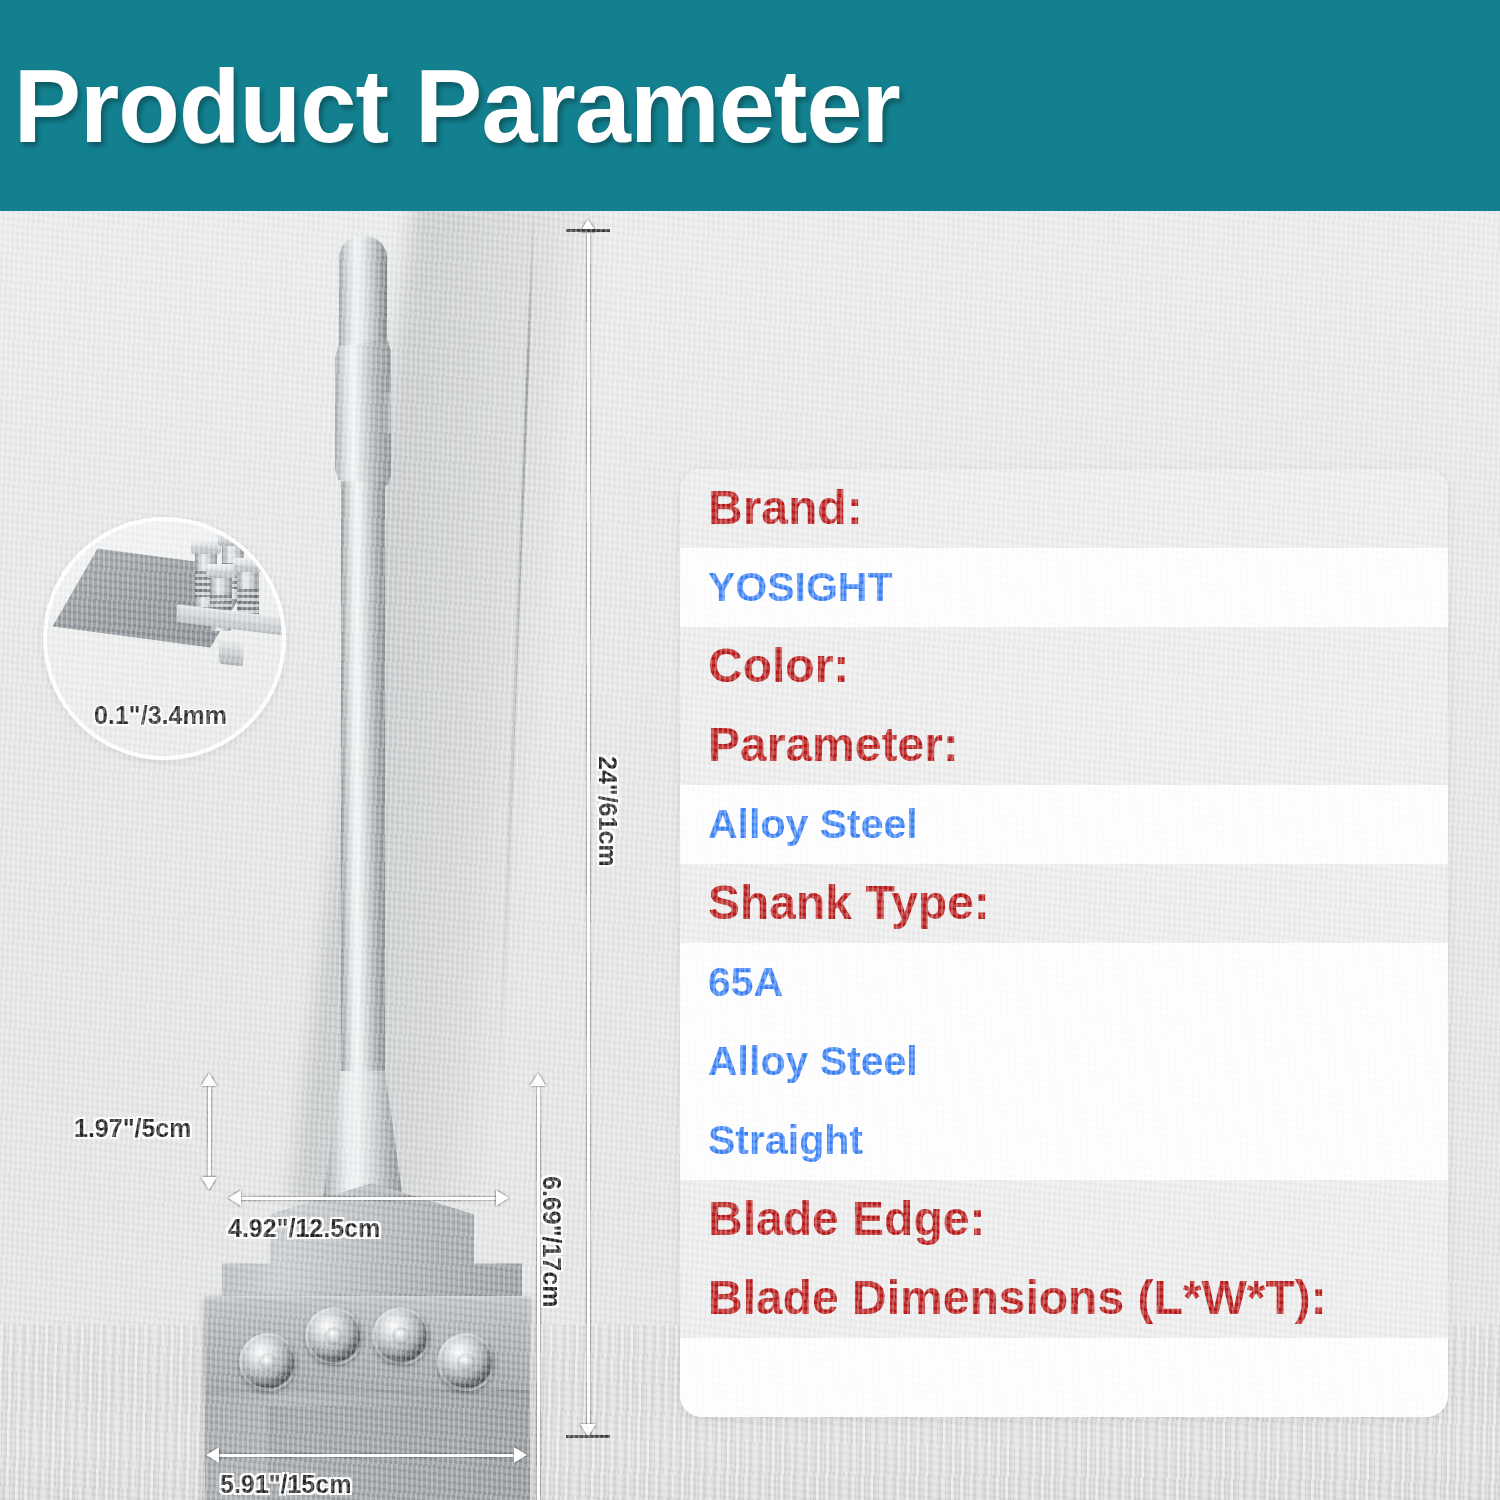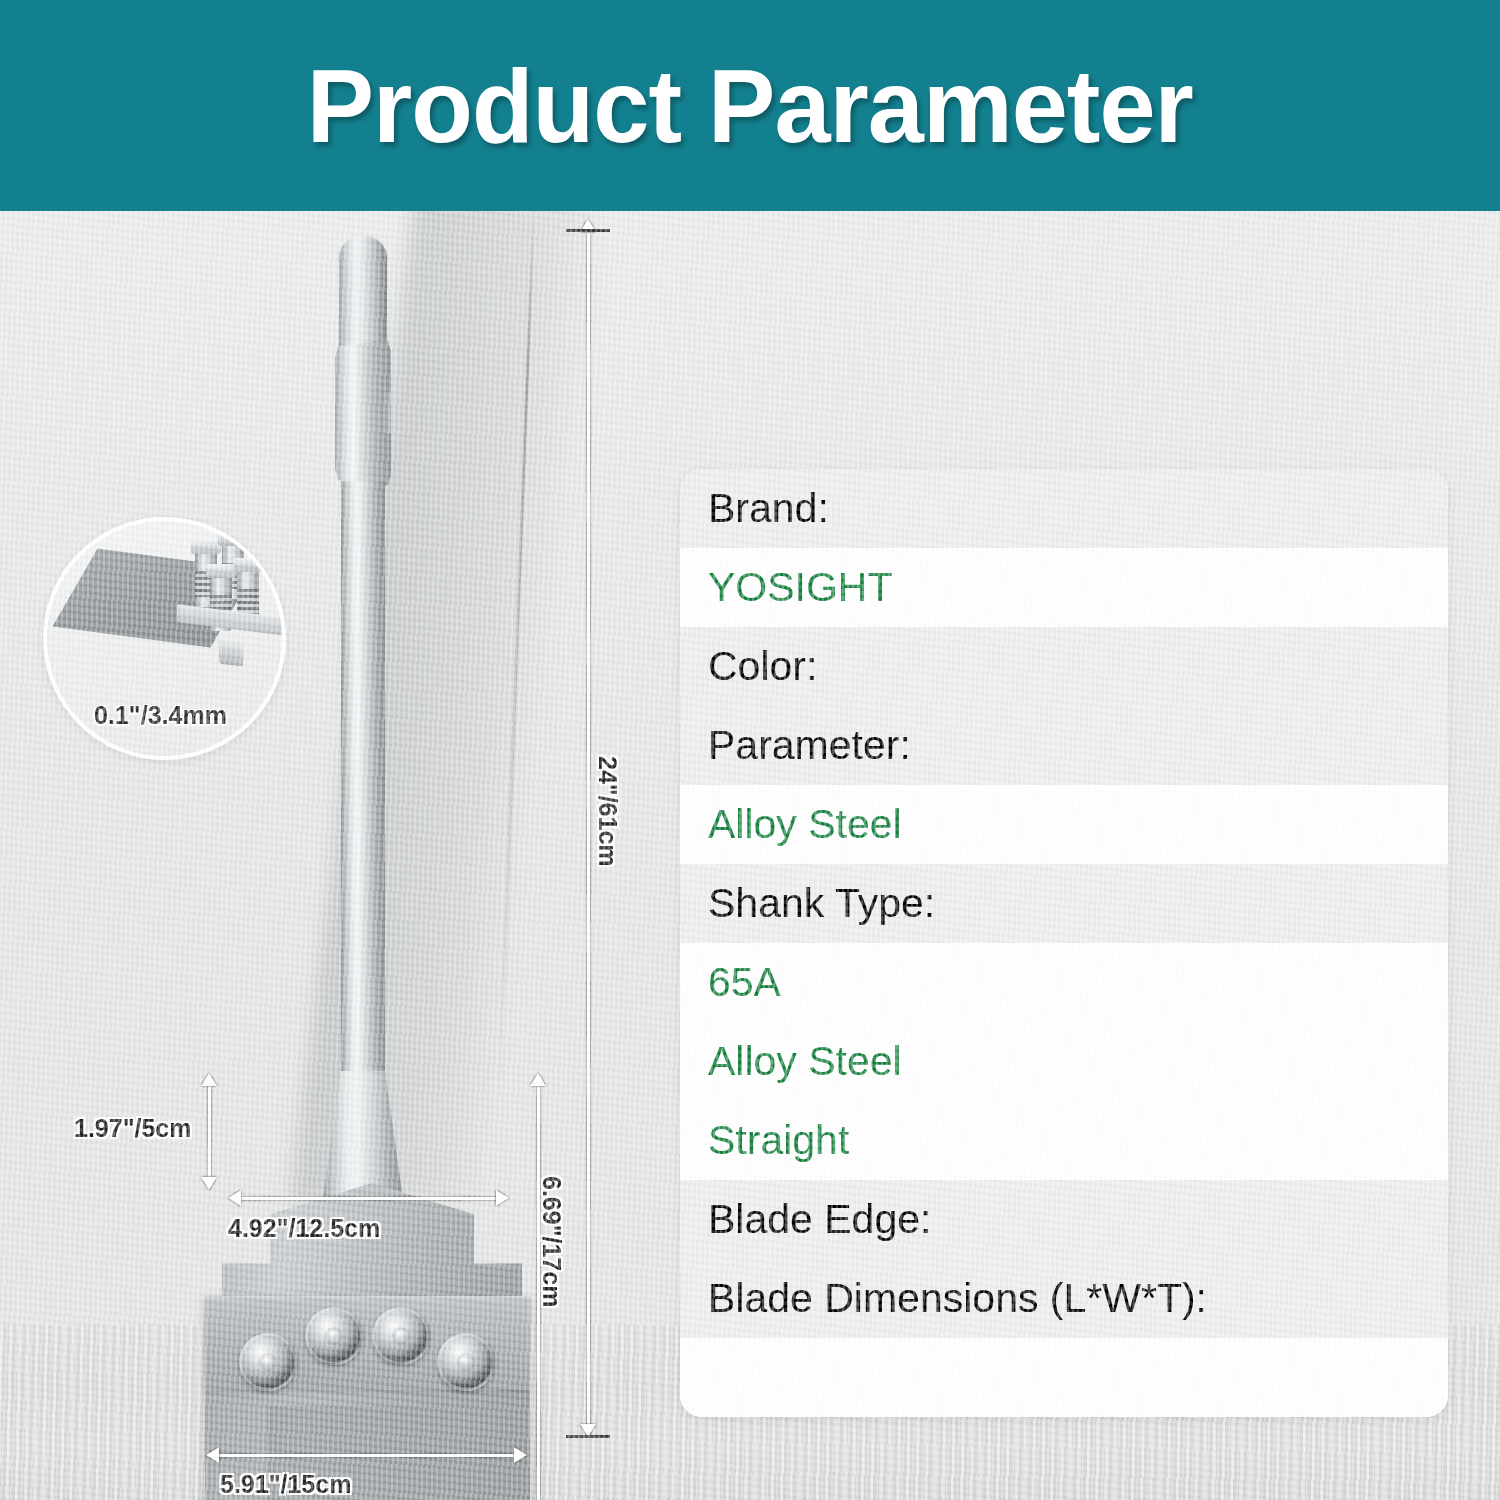--- a/index.html
+++ b/index.html
@@ -9,21 +9,21 @@
     font-family:"Liberation Sans", sans-serif;
     background:#ffffff;
     overflow:hidden;
   }
   .page{position:relative;width:1500px;height:1500px;overflow:hidden;}
 
   
   .banner{
     position:absolute;left:0;top:0;width:1500px;height:211px;
     background:#13808f;
-    display:flex;align-items:center;justify-content:center;
+    display:flex;align-items:center;
   }
   .banner-title{
     font-size:104px;font-weight:bold;color:#ffffff;
     letter-spacing:-1px;
     line-height:1;
     text-shadow:3px 4px 5px rgba(0,0,0,.30);
     font-family:"Liberation Sans", sans-serif;
     transform:scaleX(.97);
   }
 
@@ -196,25 +196,25 @@
   .spec{
     position:absolute;left:680px;top:258px;width:768px;
     border-radius:22px;overflow:hidden;
     background:#ffffff;
     box-shadow:0 2px 10px rgba(0,0,0,.10);
   }
   .row{padding:0 0 0 28px;display:flex;align-items:center;box-sizing:border-box;}
   .row.label{background:#ececec;height:79px;}
   .row.value{background:#ffffff;height:79px;}
   .lbl-txt{
-    font-size:41px;color:#000000;font-weight:normal;line-height:1.05;
+    font-size:48px;color:#b91c1c;font-weight:bold;line-height:1.05;
     font-family:"Liberation Sans", sans-serif;
   }
   .val-txt{
-    font-size:41px;color:#15803d;font-weight:normal;line-height:1.12;
+    font-size:41px;color:#3b82f6;font-weight:bold;line-height:1.12;
     font-family:"Liberation Sans", sans-serif;
   }
 </style>
 </head>
 <body>
 
 <div class="page">
 
   <div class="banner">
     <div class="banner-title">Product Parameter</div>

